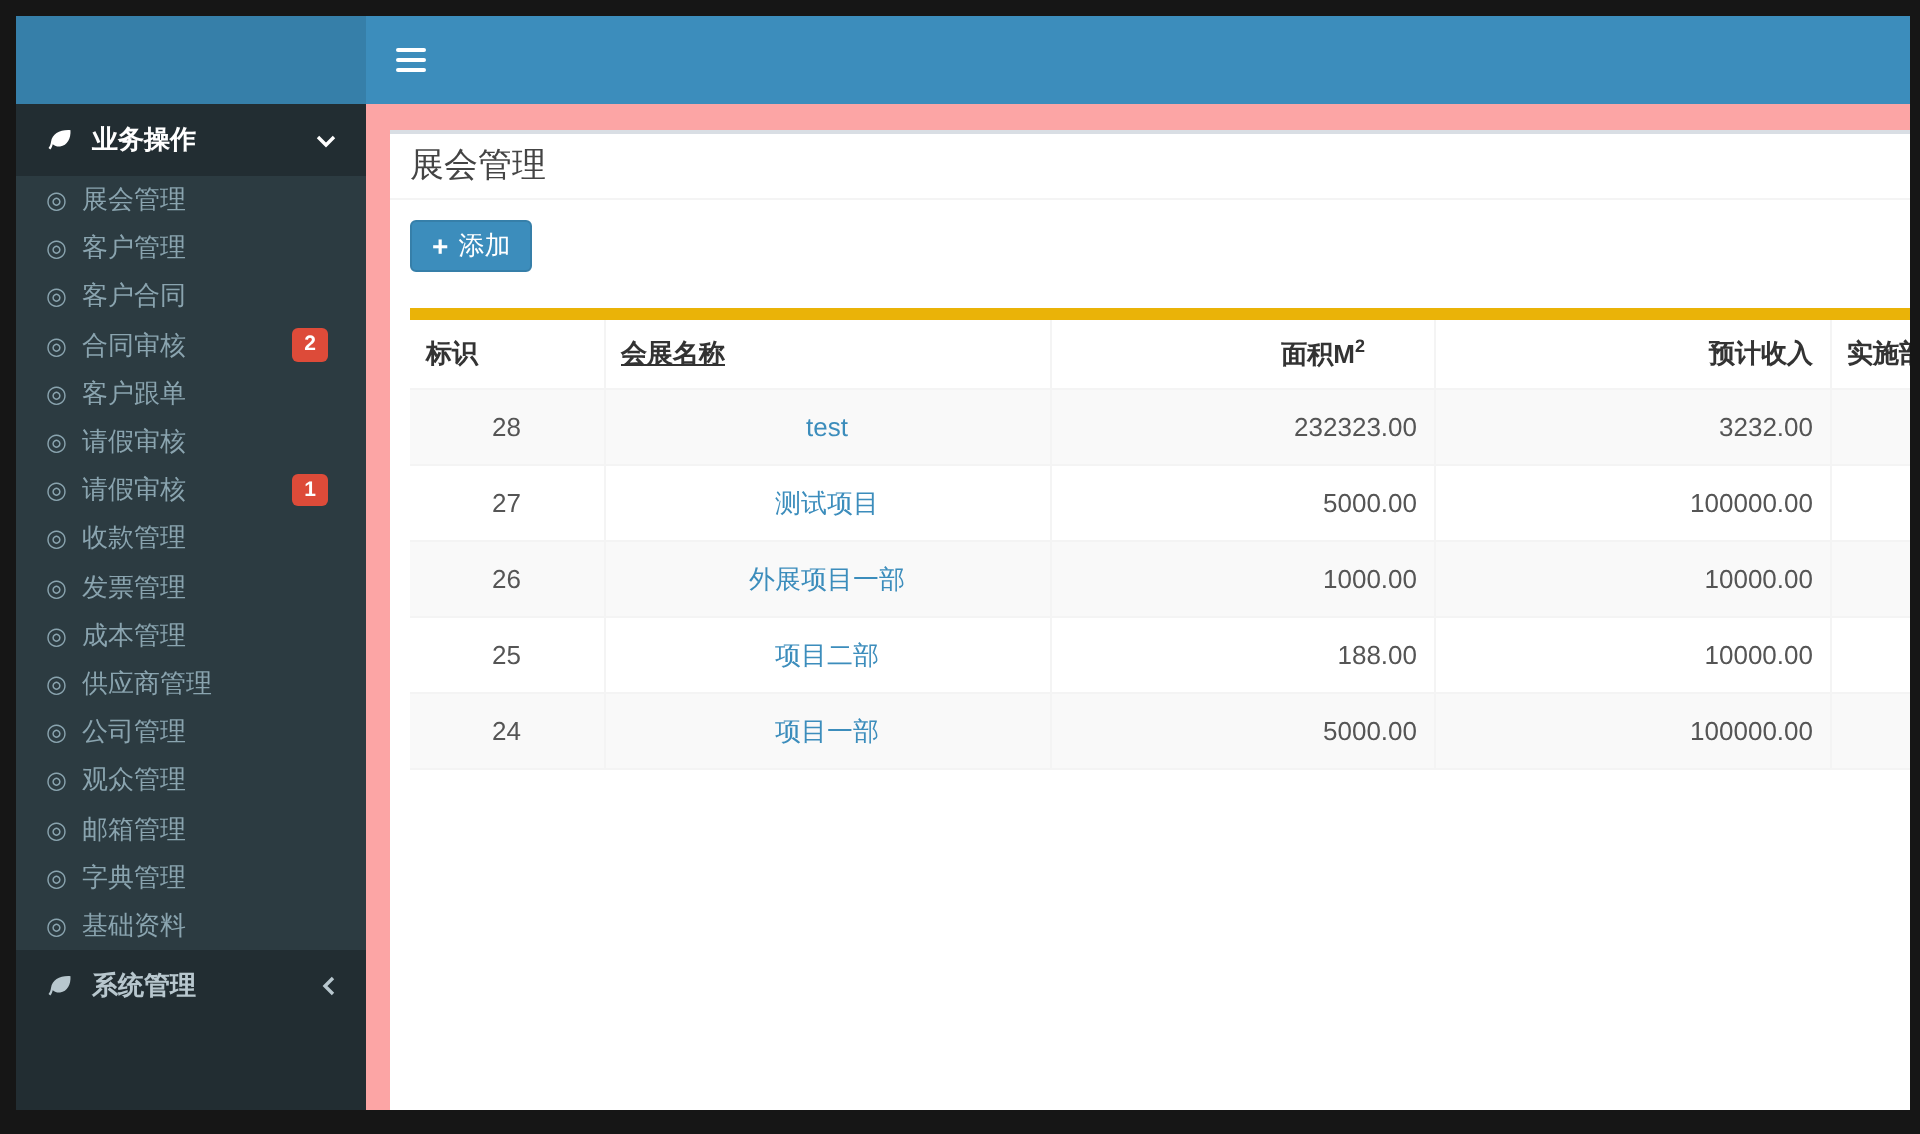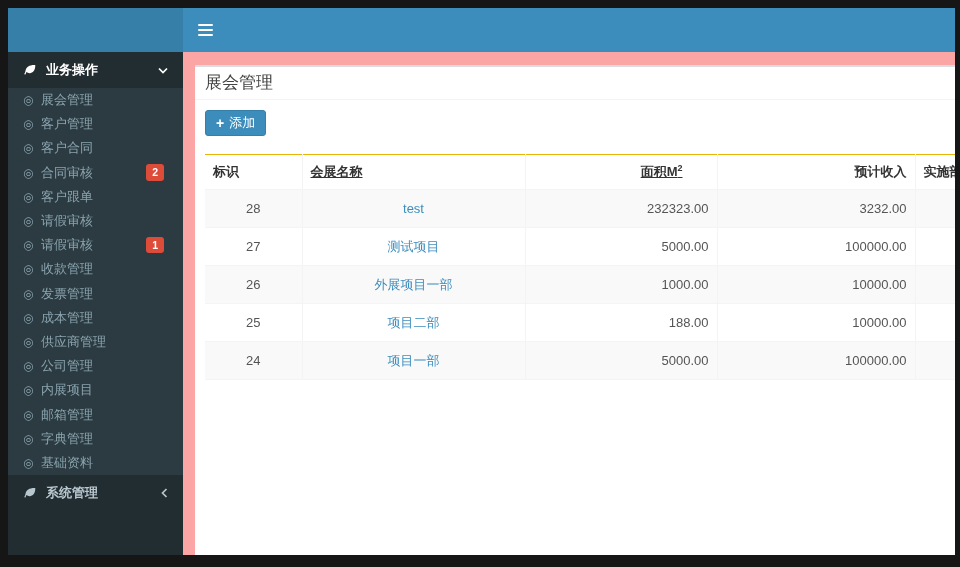--- a/index.html
+++ b/index.html
@@ -95,25 +95,25 @@
   }
   table.grid th, table.grid td {
     font-size: 13px;
     padding: 8px;
     border-bottom: 1px solid #f4f4f4;
     border-right: 1px solid #f4f4f4;
     text-align: left;
     white-space: nowrap;
     overflow: hidden;
   }
-  table.grid th { color: #333; font-weight: bold; border-top: 1px solid #eab308; }
+  table.grid th { color: #333; font-weight: bold; border-top: 6px solid #eab308; }
   table.grid td { color: #555; line-height: 21px; text-align: center; }
   table.grid th:last-child, table.grid td:last-child { border-right: none; }
   table.grid .al-right { text-align: right; }
-  table.grid th.pad-sort { padding-right: 34px; text-decoration: underline; }
+  table.grid th.pad-sort { padding-right: 34px; }
   table.grid tbody tr:nth-child(odd) { background: #f9f9f9; }
   table.grid sup { font-size: 9px; }
   .cell-link { color: #3c8dbc; text-decoration: none; cursor: pointer; }
 </style>
 </head>
 <body>
 
 <div class="screen">
 
   <aside class="sidebar">
@@ -178,21 +178,21 @@
           <li class="tv-item">
             <span class="dot">◎</span>
             <span>供应商管理</span>
           </li>
           <li class="tv-item">
             <span class="dot">◎</span>
             <span>公司管理</span>
           </li>
           <li class="tv-item">
             <span class="dot">◎</span>
-            <span>内展项目</span>
+            <span>观众管理</span>
           </li>
           <li class="tv-item">
             <span class="dot">◎</span>
             <span>邮箱管理</span>
           </li>
           <li class="tv-item">
             <span class="dot">◎</span>
             <span>字典管理</span>
           </li>
           <li class="tv-item">

